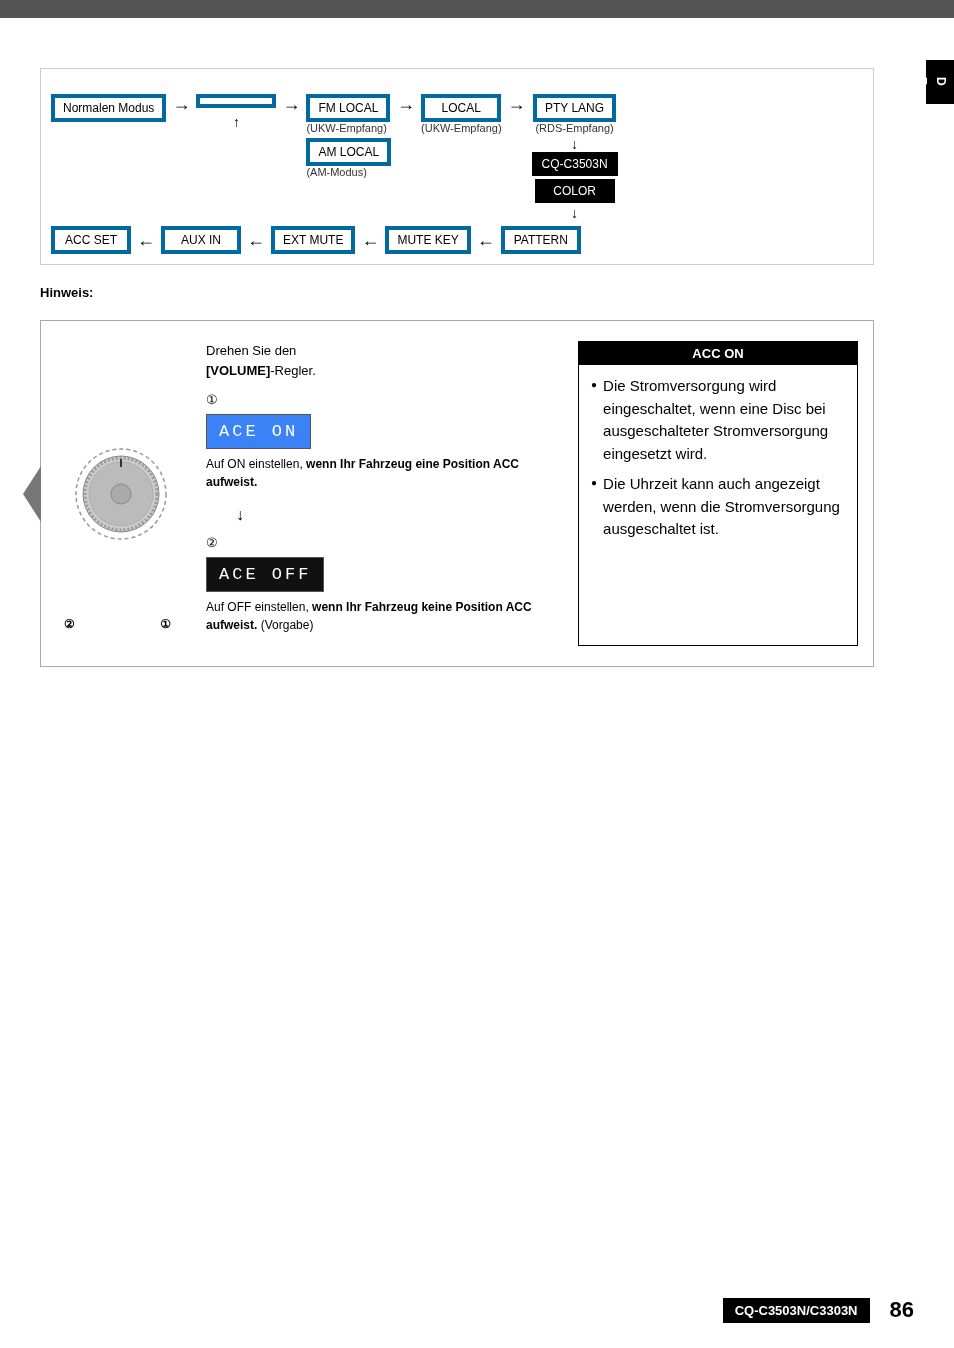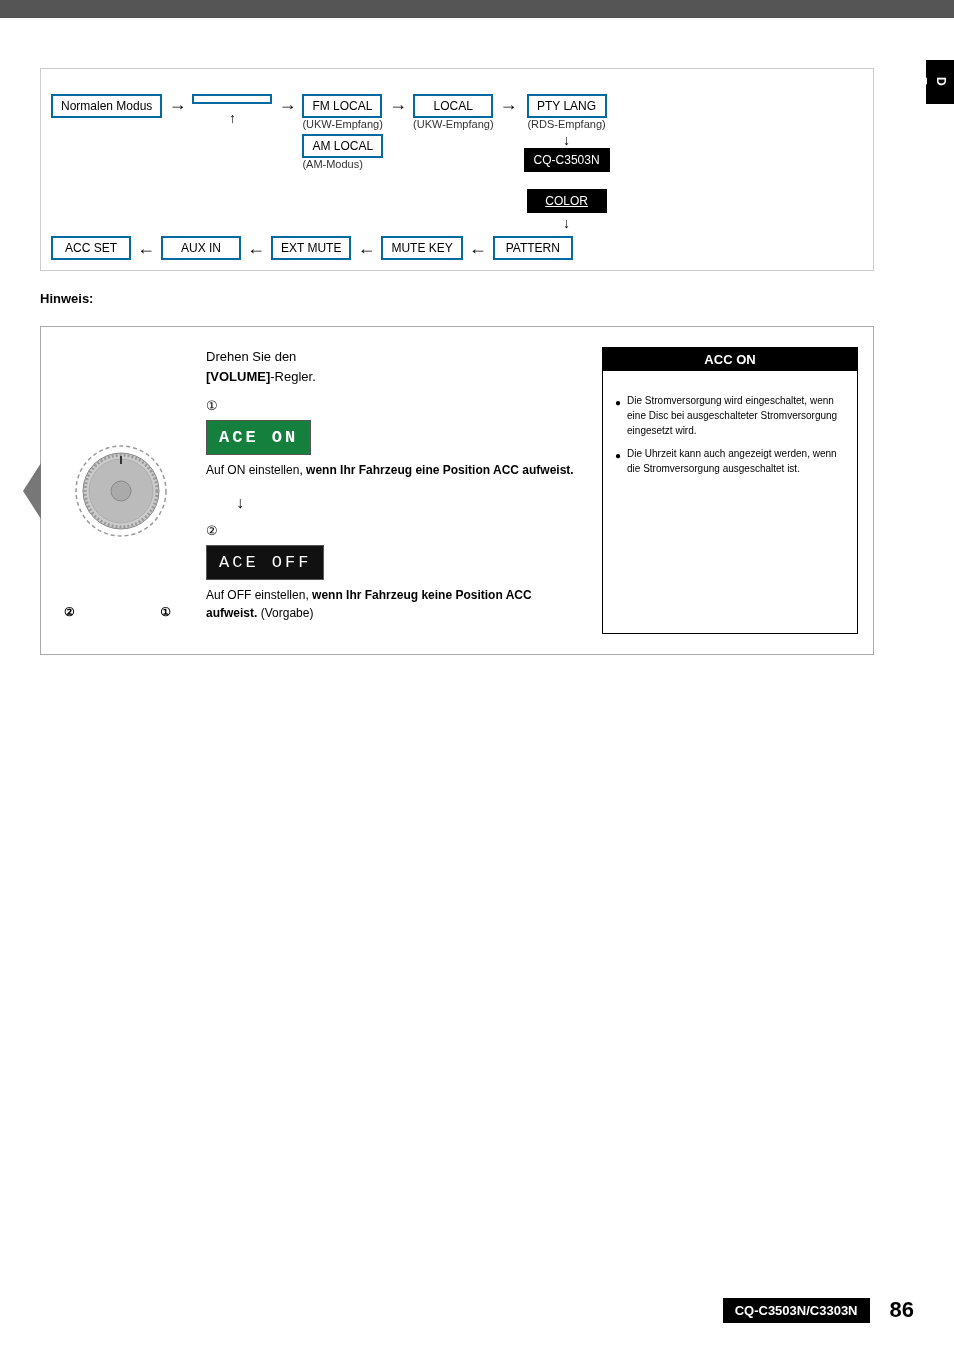--- a/index.html
+++ b/index.html
@@ -50,21 +50,21 @@
       font-size: 13px;
     }
 
     
     .main-content {
       padding: 30px 50px 30px 40px;
       margin-right: 30px;
     }
 
     .flow-box {
-      border: 2px solid #0369a1;
+      border: 4px solid #0369a1;
       padding: 3px 8px;
       font-size: 12px;
       text-align: center;
       min-width: 80px;
       white-space: nowrap;
     }
 
     .flow-box-highlight {
       border: 2px solid #000;
       padding: 3px 8px;
@@ -133,35 +133,35 @@
       flex: 1;
       font-size: 13px;
       line-height: 1.5;
     }
     .instructions-area .step {
       margin-bottom: 12px;
     }
 
     
     .acc-on-box {
-      width: 256px;
+      width: 280px;
       flex-shrink: 0;
       border: 1px solid #000;
     }
     .acc-on-title {
       background: #000;
       color: #fff;
       text-align: center;
       font-weight: bold;
       padding: 4px 8px;
       font-size: 13px;
     }
     .acc-on-content {
-      padding: 22px 12px;
-      font-size: 10px;
+      padding: 10px 12px;
+      font-size: 15px;
       line-height: 1.5;
     }
     .acc-on-content ul {
       list-style: none;
       padding: 0;
     }
     .acc-on-content ul li {
       display: flex;
       align-items: flex-start;
       margin-bottom: 8px;
@@ -245,21 +245,21 @@
         <span style="font-size:18px; font-weight:bold; margin:0 6px;">→</span>
       </div>
 
       <div style="display:flex; flex-direction:column; align-items:center;">
         <div class="flow-box" style="margin-top:10px;">PTY LANG</div>
         <div class="flow-sub">(RDS-Empfang)</div>
         <div style="margin-top:2px; display:flex; justify-content:center;">
             <span style="font-size:14px;">↓</span>
           </div>
         <div class="flow-box-highlight">CQ-C3503N</div>
-        <div class="flow-box-highlight" style="margin-top:17px;text-decoration:underline;">COLOR</div>
+        <div class="flow-box-highlight" style="margin-top:3px;">COLOR</div>
         <div style="margin-top:2px; display:flex; justify-content:center;">
             <span style="font-size:14px;">↓</span>
           </div>
       </div>
 
     </div>
 
     <div style="display: flex; align-items: center; gap: 0; margin-top: 0;">
 
       <div style="display:flex; flex-direction:column; align-items:center;">
@@ -336,21 +336,21 @@
     </div>
 
     <div class="instructions-area">
       <p style="margin-bottom:10px;">
         <span>Drehen Sie den</span><br>
         <strong>[VOLUME]</strong>-Regler.
       </p>
 
       <div class="step">
         <div style="margin-bottom:4px;"><span style="font-size:13px;">①</span></div>
-        <div style="background:#15803d; color:#fff; font-family:'Courier New',monospace; font-size:17px; padding:4px 12px; display:inline-block; letter-spacing:3px; margin-bottom:6px; border:1px solid #555;font-weight:bold;">ACE ON</div>
+        <div style="background:#3b82f6; color:#fff; font-family:'Courier New',monospace; font-size:17px; padding:4px 12px; display:inline-block; letter-spacing:3px; margin-bottom:6px; border:1px solid #555;">ACE ON</div>
         <p style="font-size:12px;">
           Auf ON einstellen, <strong>wenn Ihr Fahrzeug eine Position ACC aufweist.</strong>
         </p>
       </div>
 
       <div style="text-align:left; margin:6px 0 6px 0; font-size:16px; padding-left:30px;">↓</div>
 
       <div class="step">
         <div style="margin-bottom:4px;"><span style="font-size:13px;">②</span></div>
         <div style="background:#111; color:#fff; font-family:'Courier New',monospace; font-size:17px; padding:4px 12px; display:inline-block; letter-spacing:3px; margin-bottom:6px; border:1px solid #555;">ACE OFF</div>

